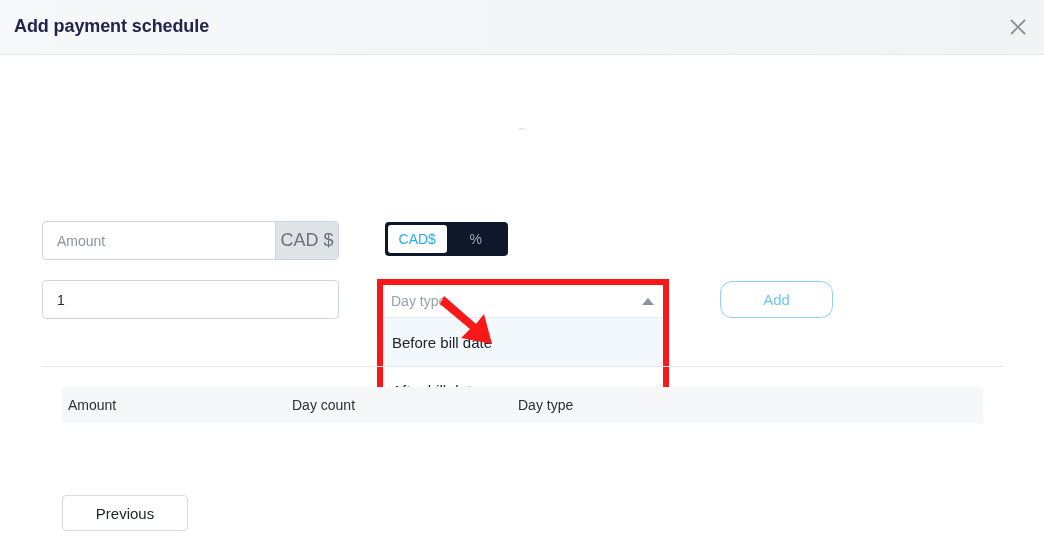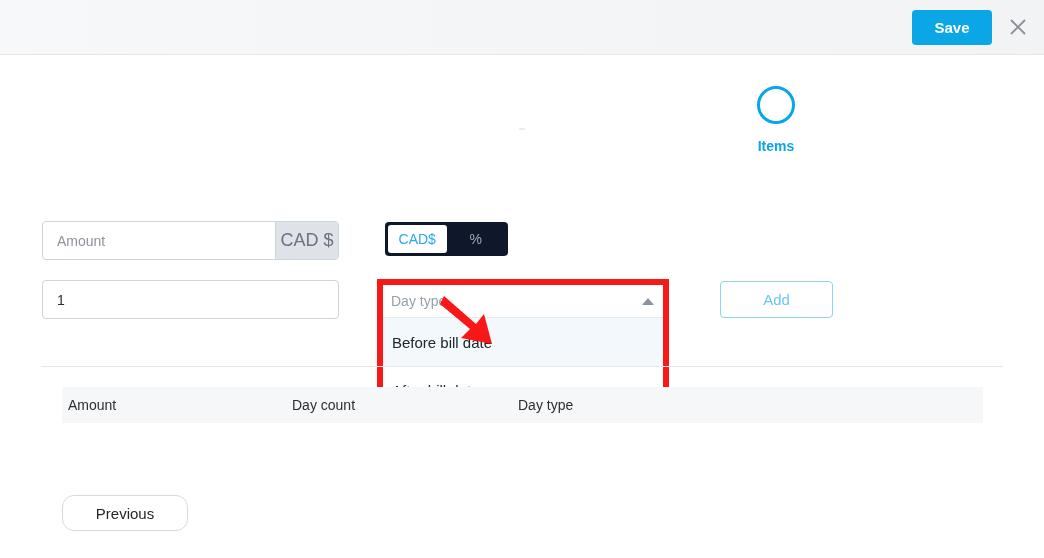--- a/index.html
+++ b/index.html
@@ -195,21 +195,21 @@
   }
 
   .add-button {
     position: absolute;
     left: 720px;
     top: 281px;
     width: 113px;
     height: 37px;
     background: #ffffff;
     border: 1px solid #8ed3f1;
-    border-radius: 4px;
+    border-radius: 12px;
     color: #6ec6ef;
     font-size: 15px;
     font-family: "Liberation Sans", sans-serif;
     cursor: pointer;
     padding: 0;
   }
 
   
   .daytype-wrap {
     position: absolute;
@@ -303,46 +303,42 @@
 
   
   .previous-button {
     position: absolute;
     left: 62px;
     top: 495px;
     width: 126px;
     height: 36px;
     background: #ffffff;
     border: 1px solid #d6dae0;
-    border-radius: 12px;
+    border-radius: 4px;
     color: #22252a;
     font-size: 15px;
     font-family: "Liberation Sans", sans-serif;
     cursor: pointer;
     padding: 0;
   }
 </style>
 </head>
 <body>
 
 <div class="modal-header">
-  <button class="save-button">Save</button>
+  <div class="modal-title">Add payment schedule</div>
   <div class="close-button">
     <svg width="24" height="24" viewBox="0 0 24 24" aria-hidden="true">
       <path d="M5 5 L19 19 M19 5 L5 19" stroke="#8a8f99" stroke-width="1.8" fill="none"></path>
     </svg>
   </div>
 </div>
 
 <div class="stepper">
   <div class="step-connector-dot"></div>
-  <div class="step step-items">
-    <div class="step-circle"></div>
-    <div class="step-label">Items</div>
-  </div>
 </div>
 
 <div class="amount-group">
   <input class="amount-input" type="text" placeholder="Amount" style="">
   <div class="amount-addon">CAD $</div>
 </div>
 
 <div class="unit-toggle">
   <div class="unit-seg active">CAD$</div>
   <div class="unit-seg inactive">%</div>

